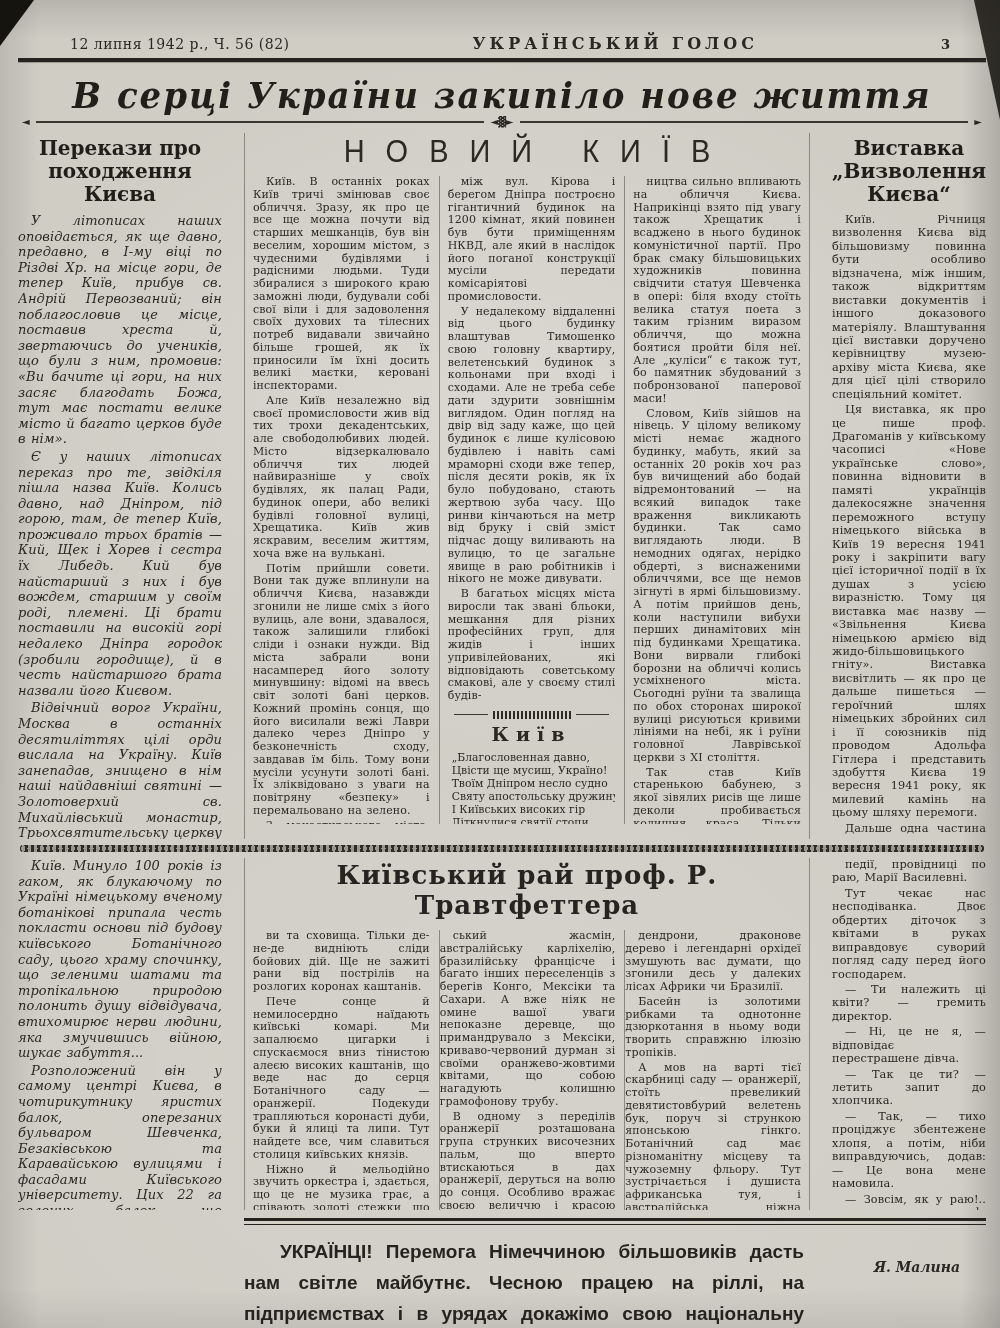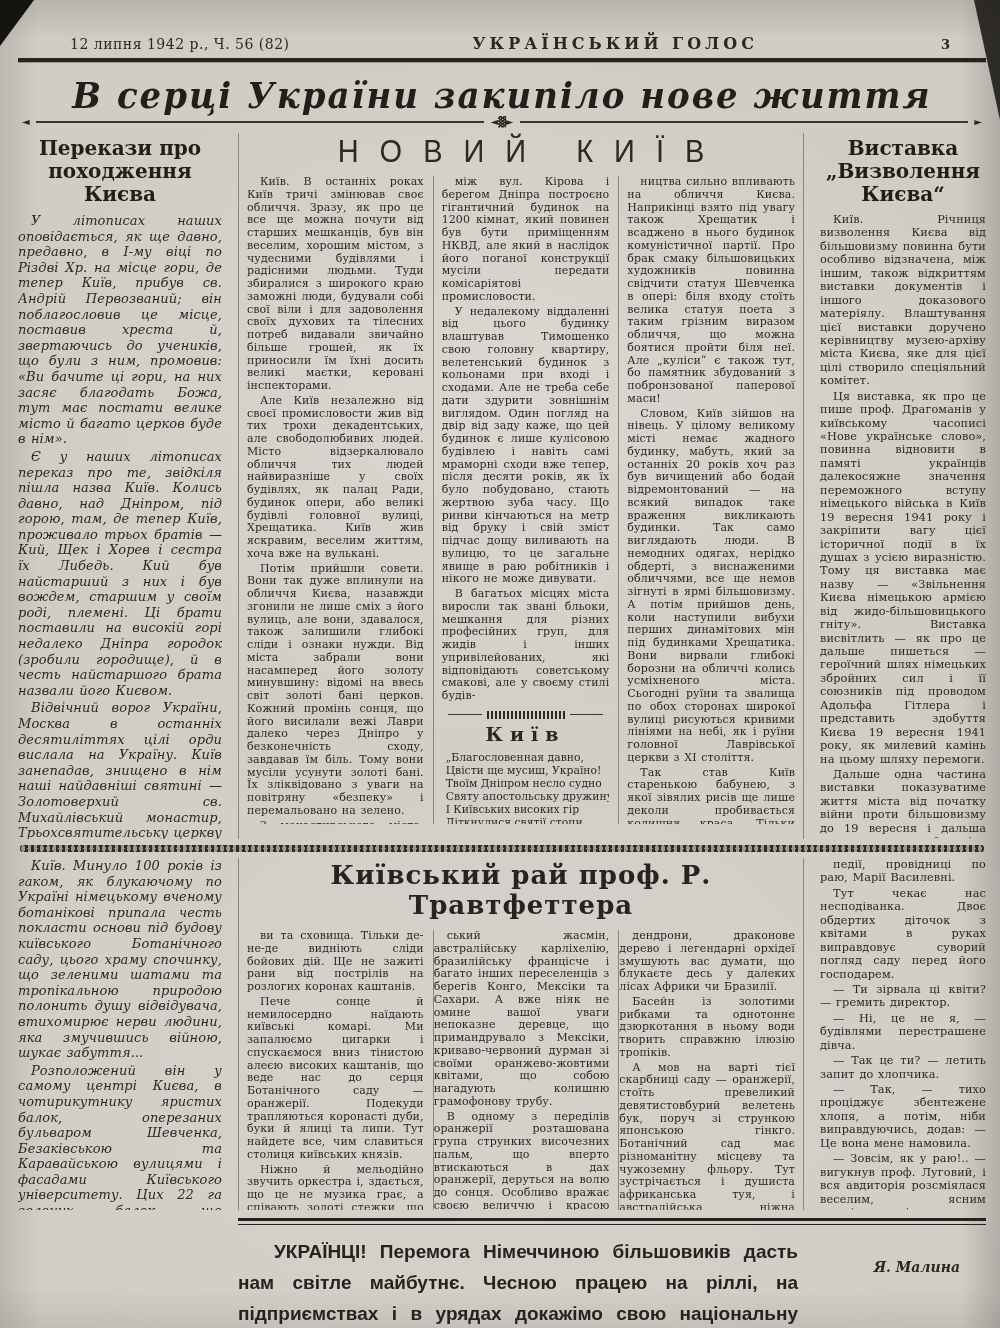--- a/index.html
+++ b/index.html
@@ -21,21 +21,21 @@
   .m-title{font-size:16px;font-weight:bold;letter-spacing:4px;}
   .m-page{font-size:13px;font-weight:bold;}
   .top-rule{height:4px;background:#26231e;margin-top:5px;box-shadow:0 1px 0 rgba(0,0,0,.25);}
 
   h1.headline{margin:13px 0 2px;text-align:center;font-style:italic;font-weight:bold;
     font-size:34px;letter-spacing:2px;color:#221f1a;transform:scaleY(1.05);}
   .orn{display:flex;align-items:center;gap:6px;margin:2px 4px 6px;color:#2a2722;}
   .orn .line{flex:1;height:2px;background:#3a3731;}
   .orn .cap,.orn .mid{font-size:10px;line-height:1;}
 
-  .grid{display:grid;grid-template-columns:204px 566px 1fr;column-gap:16px;}
+  .grid{display:grid;grid-template-columns:204px 566px 1fr;column-gap:22px;}
   .top-grid{height:706px;}
   .col{overflow:hidden;}
   .colC{border-left:1px solid #8a877e;border-right:1px solid #8a877e;padding:0 8px;}
 
   h2.art-title{font-size:20px;font-weight:bold;text-align:center;line-height:1.15;margin:4px 0 7px;color:#211e19;}
   p.body{font-size:11px;line-height:1.16;text-align:justify;margin:0 0 2px;text-indent:13px;
     letter-spacing:.1px;word-spacing:1px;}
   .colL p.body{font-size:13px;line-height:1.2;font-style:italic;}
   .colR p.body{font-size:11.3px;line-height:1.19;}
 
@@ -184,33 +184,33 @@
             <p class="body">Пече сонце й немилосердно наїдають київські комарі. Ми запалюємо цигарки і спускаємося вниз тінистою алеєю високих каштанів, що веде нас до серця Ботанічного саду — оранжерії. Подекуди трапляються коронасті дуби, буки й ялиці та липи. Тут найдете все, чим славиться столиця київських князів.</p>
             <p class="body">Ніжно й мельодійно звучить оркестра і, здається, що це не музика грає, а співають золоті стежки, що вючись, зникають у зеленій оксамитній гущавині.</p>
 
           </div>
           <div class="subcol">
             <p class="body">ський жасмін, австралійську карліхелію, бразилійську францісче і багато інших переселенців з берегів Конго, Мексіки та Сахари. А вже ніяк не омине вашої уваги непоказне деревце, що примандрувало з Мексіки, криваво-червоний дурман зі своїми оранжево-жовтими квітами, що собою нагадують колишню грамофонову трубу.</p>
             <p class="body">В одному з переділів оранжерії розташована група струнких височезних пальм, що вперто втискаються в дах оранжерії, деруться на волю до сонця. Особливо вражає своєю величчю і красою 125-річна чилійська медова пальма. Є і така, що змусила адміністрацію саду підняти дах оранжерії. Це пальма Хамеройс-ексцельза, що походить з побережжя Середземного моря.</p>
 
           </div>
           <div class="subcol">
-            <p class="body">дендрони, драконове дерево і легендарні орхідеї змушують вас думати, що блукаєте десь у далеких лісах Африки чи Бразилії.</p>
+            <p class="body">дендрони, драконове дерево і легендарні орхідеї змушують вас думати, що згонили десь у далеких лісах Африки чи Бразилії.</p>
             <p class="body">Басейн із золотими рибками та однотонне дзюркотання в ньому води творить справжню ілюзію тропіків.</p>
             <p class="body">А мов на варті тієї скарбниці саду — оранжерії, стоїть превеликий девятистовбурий велетень бук, поруч зі стрункою японською гінкго. Ботанічний сад має різноманітну місцеву та чужоземну фльору. Тут зустрічається і душиста африканська туя, і австралійська ніжна араукарія, і американський горіх, і махрова черешня поруч із українськими лапатими каштанами, липами, кленами, ясенями та стрункими тополями.</p>
 
           </div>
         </div>
       </article>
 
       <article class="col colR">
         <p class="body">педії, провідниці по раю, Марії Василевні.</p>
         <p class="body">Тут чекає нас несподіванка. Двоє обдертих діточок з квітами в руках виправдовує суворий погляд саду перед його господарем.</p>
-        <p class="body">— Ти зірвала ці квіти? — гремить директор.</p>
-        <p class="body">— Ні, це не я, — будівлями перестрашене дівча.</p>
+        <p class="body">— Ти належить ці квіти? — гремить директор.</p>
+        <p class="body">— Ні, це не я, — відповідає перестрашене дівча.</p>
         <p class="body">— Так це ти? — летить запит до хлопчика.</p>
         <p class="body">— Так, — тихо проціджує збентежене хлопя, а потім, ніби виправдуючись, додав: — Це вона мене намовила.</p>
         <p class="body">— Зовсім, як у раю!.. — вигукнув проф. Луговий, і вся авдиторія розсміялася веселим, ясним промінням сміху.</p>
 
       </article>
 
       <footer class="grid-footer">
         <div class="dbl-rule"></div>
         <div class="banner-row">
           <p class="banner">УКРАЇНЦІ! Перемога Німеччиною більшовиків дасть нам світле майбутнє. Чесною працею на ріллі, на підприємствах і в урядах докажімо свою національну свідомість і політичну зрілість!</p>

